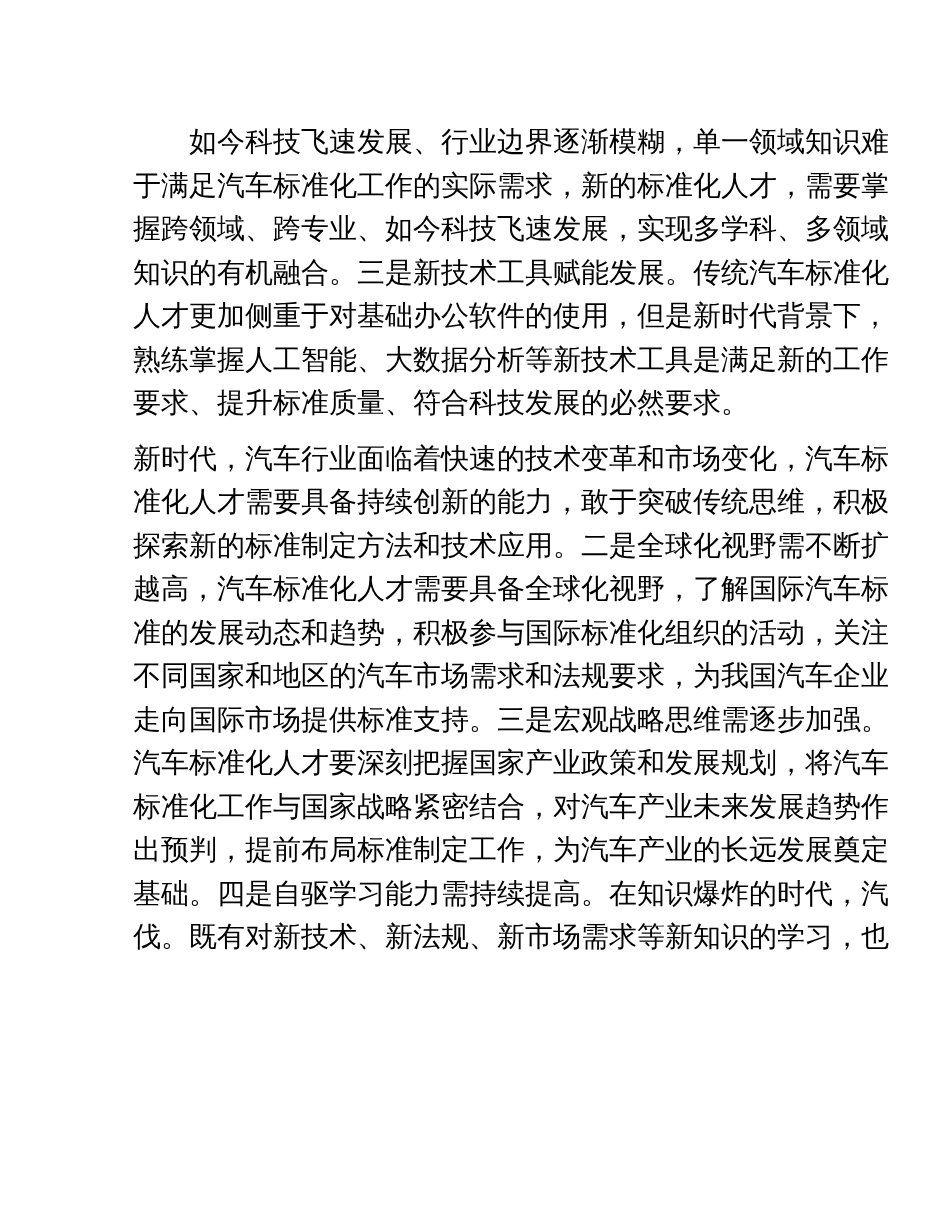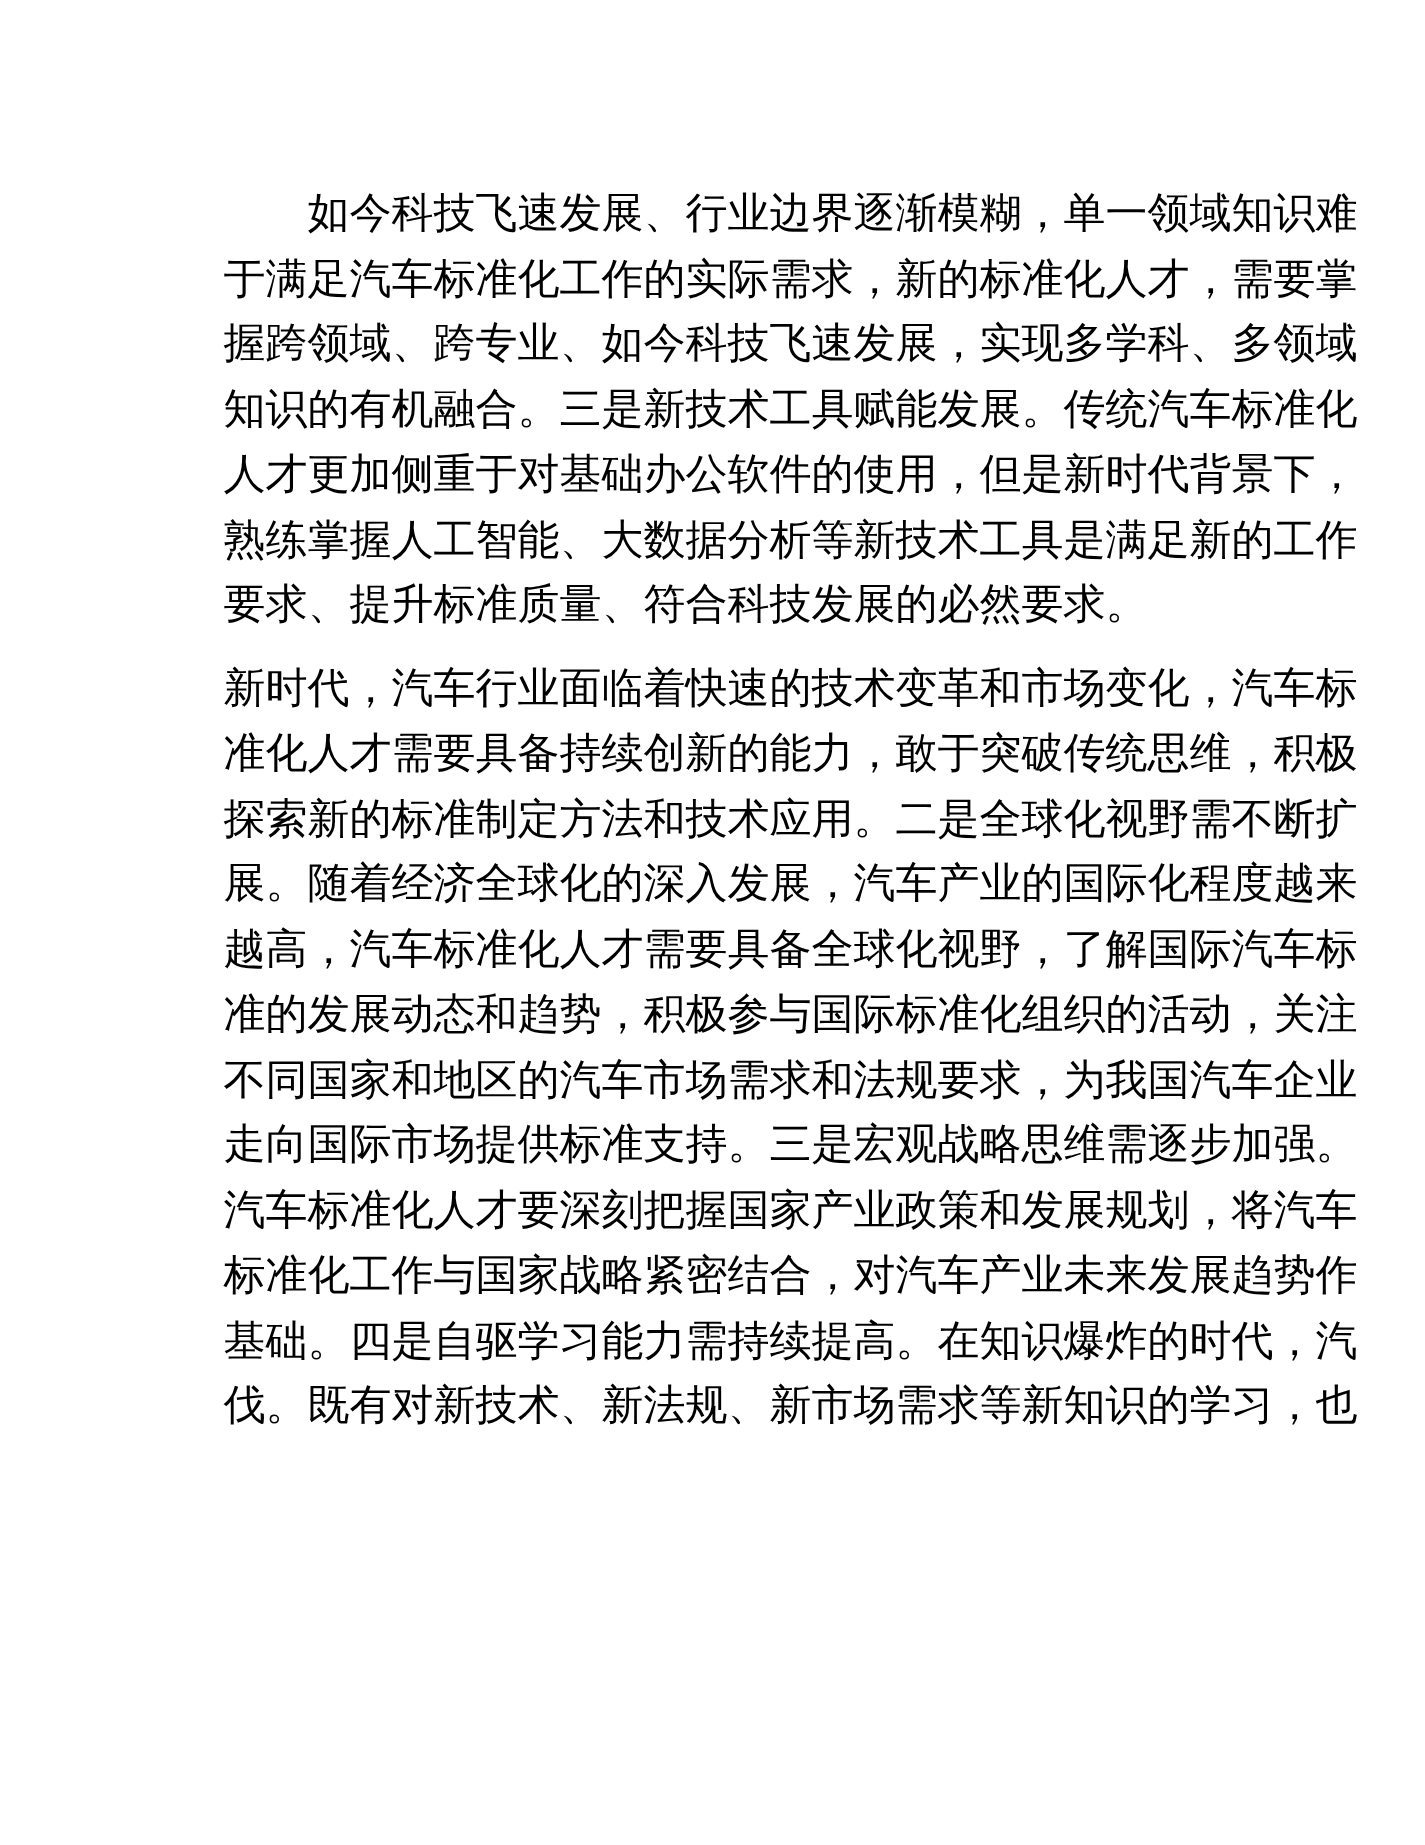--- a/index.html
+++ b/index.html
@@ -24,21 +24,20 @@
     margin: 0 0 12px 0;
     color: #000000;
     font-size: 28px;
     line-height: 43.5px;
     letter-spacing: 0px;
   }
   .text-line {
     white-space: pre;
     height: 43.5px;
     overflow: visible;
-    margin-left: 16px;
   }
   .first-line {
     text-indent: 56px;
   }
 </style>
 </head>
 <body>
 
 <div class="page">
 
@@ -49,24 +48,24 @@
     <div class="text-line">知识的有机融合。三是新技术工具赋能发展。传统汽车标准化</div>
     <div class="text-line">人才更加侧重于对基础办公软件的使用，但是新时代背景下，</div>
     <div class="text-line">熟练掌握人工智能、大数据分析等新技术工具是满足新的工作</div>
     <div class="text-line">要求、提升标准质量、符合科技发展的必然要求。</div>
   </div>
 
   <div class="paragraph">
     <div class="text-line">新时代，汽车行业面临着快速的技术变革和市场变化，汽车标</div>
     <div class="text-line">准化人才需要具备持续创新的能力，敢于突破传统思维，积极</div>
     <div class="text-line">探索新的标准制定方法和技术应用。二是全球化视野需不断扩</div>
-    <div class="text-line">展。随着经济全球化的深入发展，汽车产业的国际化程度越来</div>
     <div class="text-line">越高，汽车标准化人才需要具备全球化视野，了解国际汽车标</div>
     <div class="text-line">准的发展动态和趋势，积极参与国际标准化组织的活动，关注</div>
     <div class="text-line">不同国家和地区的汽车市场需求和法规要求，为我国汽车企业</div>
     <div class="text-line">走向国际市场提供标准支持。三是宏观战略思维需逐步加强。</div>
     <div class="text-line">汽车标准化人才要深刻把握国家产业政策和发展规划，将汽车</div>
     <div class="text-line">标准化工作与国家战略紧密结合，对汽车产业未来发展趋势作</div>
+    <div class="text-line">出预判，提前布局标准制定工作，为汽车产业的长远发展奠定</div>
     <div class="text-line">基础。四是自驱学习能力需持续提高。在知识爆炸的时代，汽</div>
     <div class="text-line">伐。既有对新技术、新法规、新市场需求等新知识的学习，也</div>
   </div>
 
 </div>
 
 </body></html>

